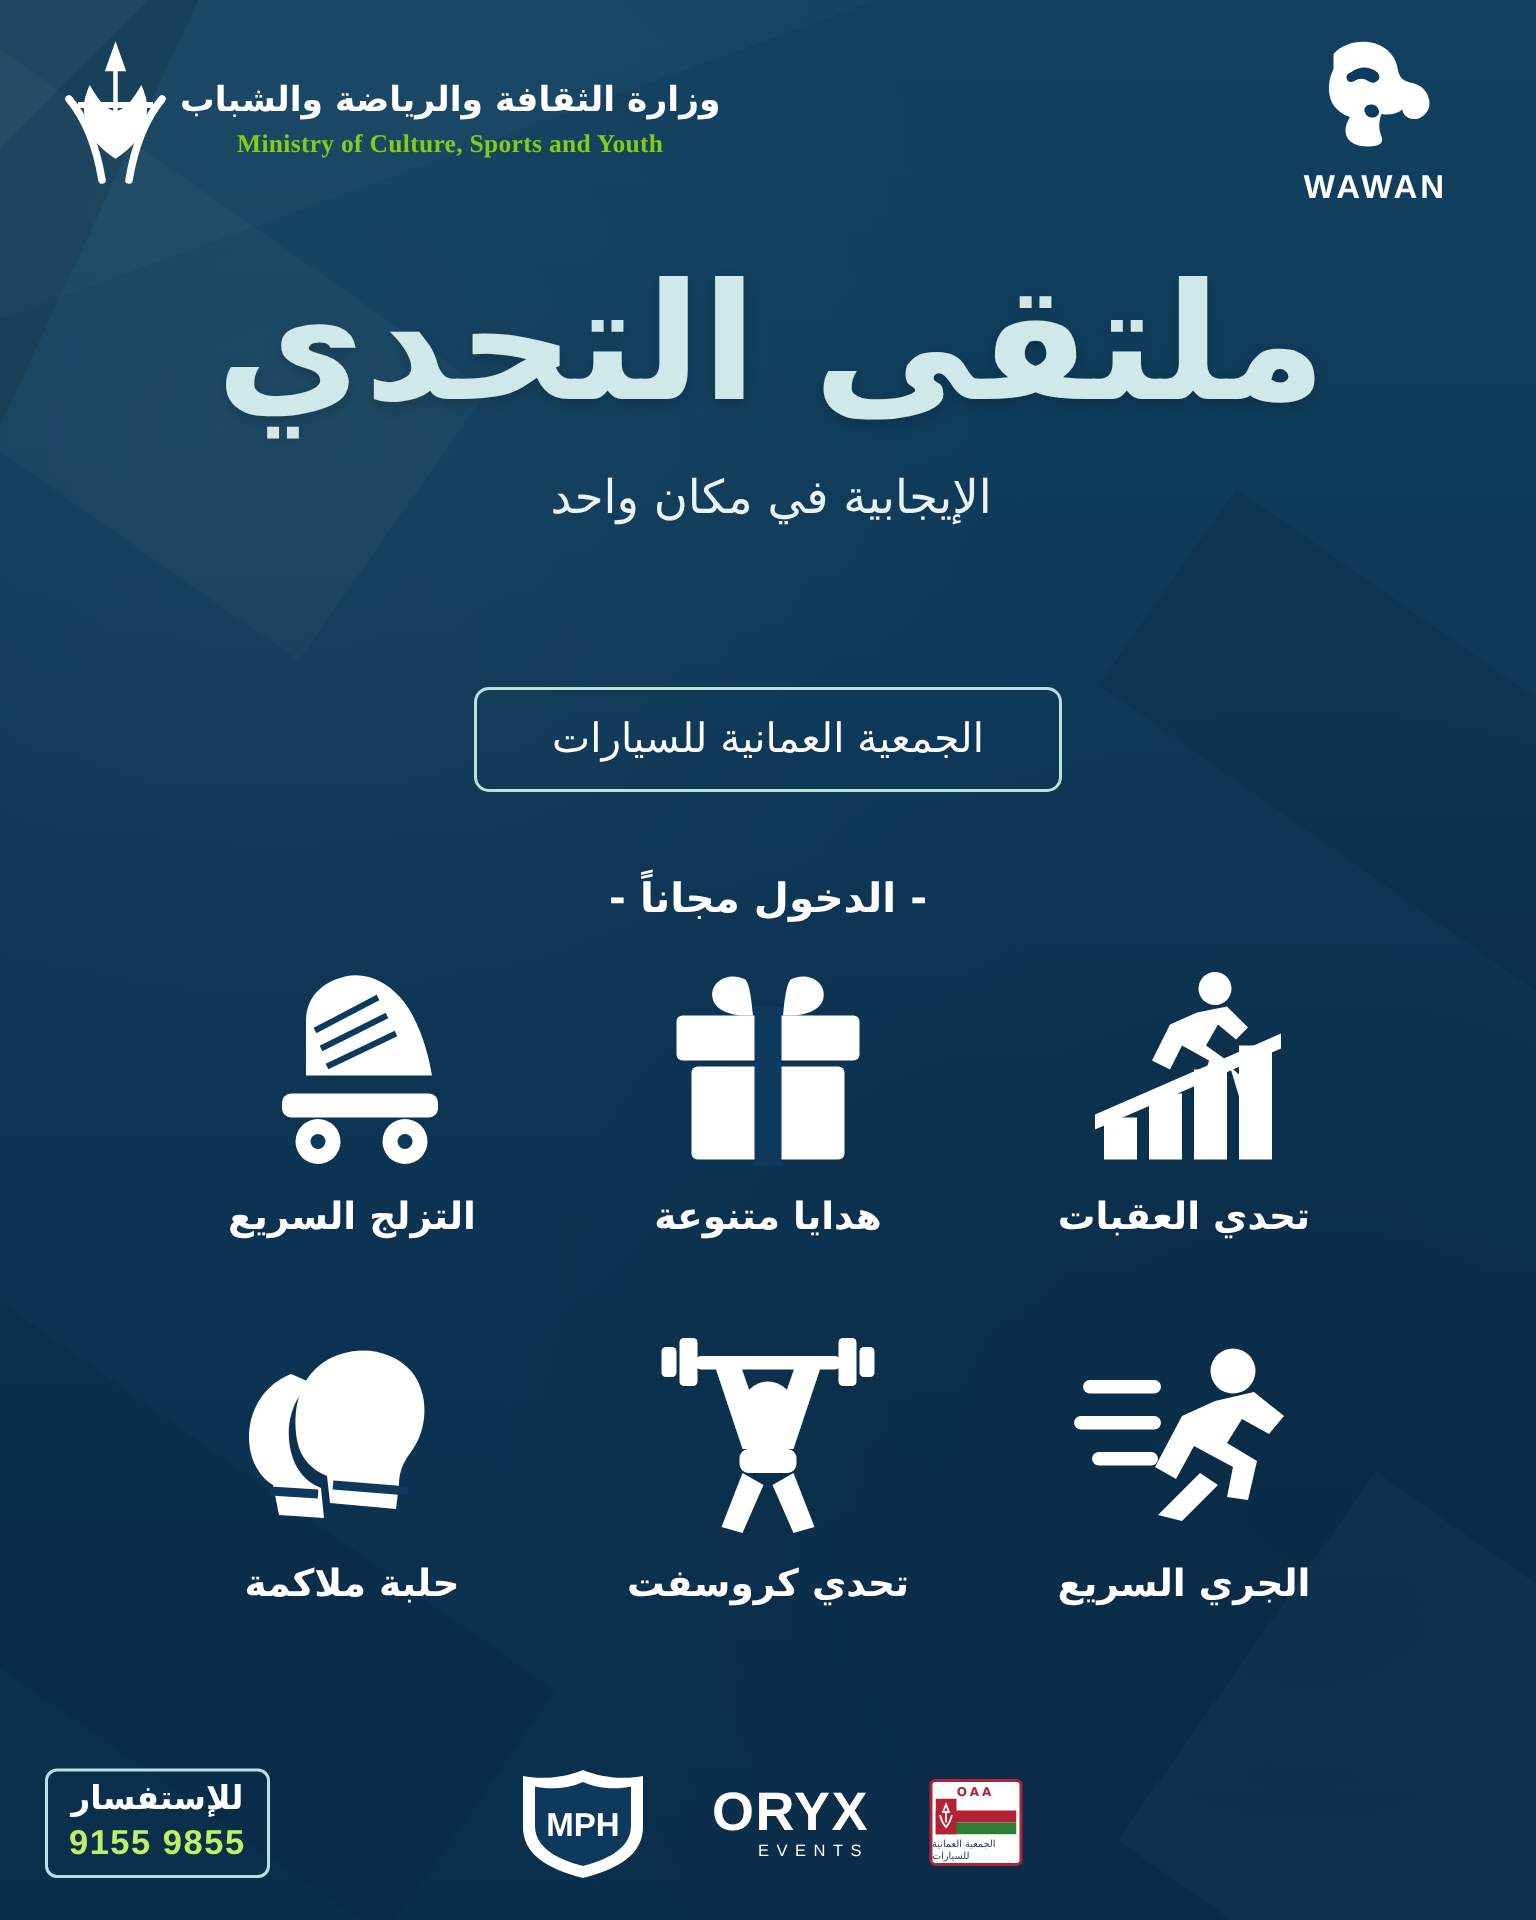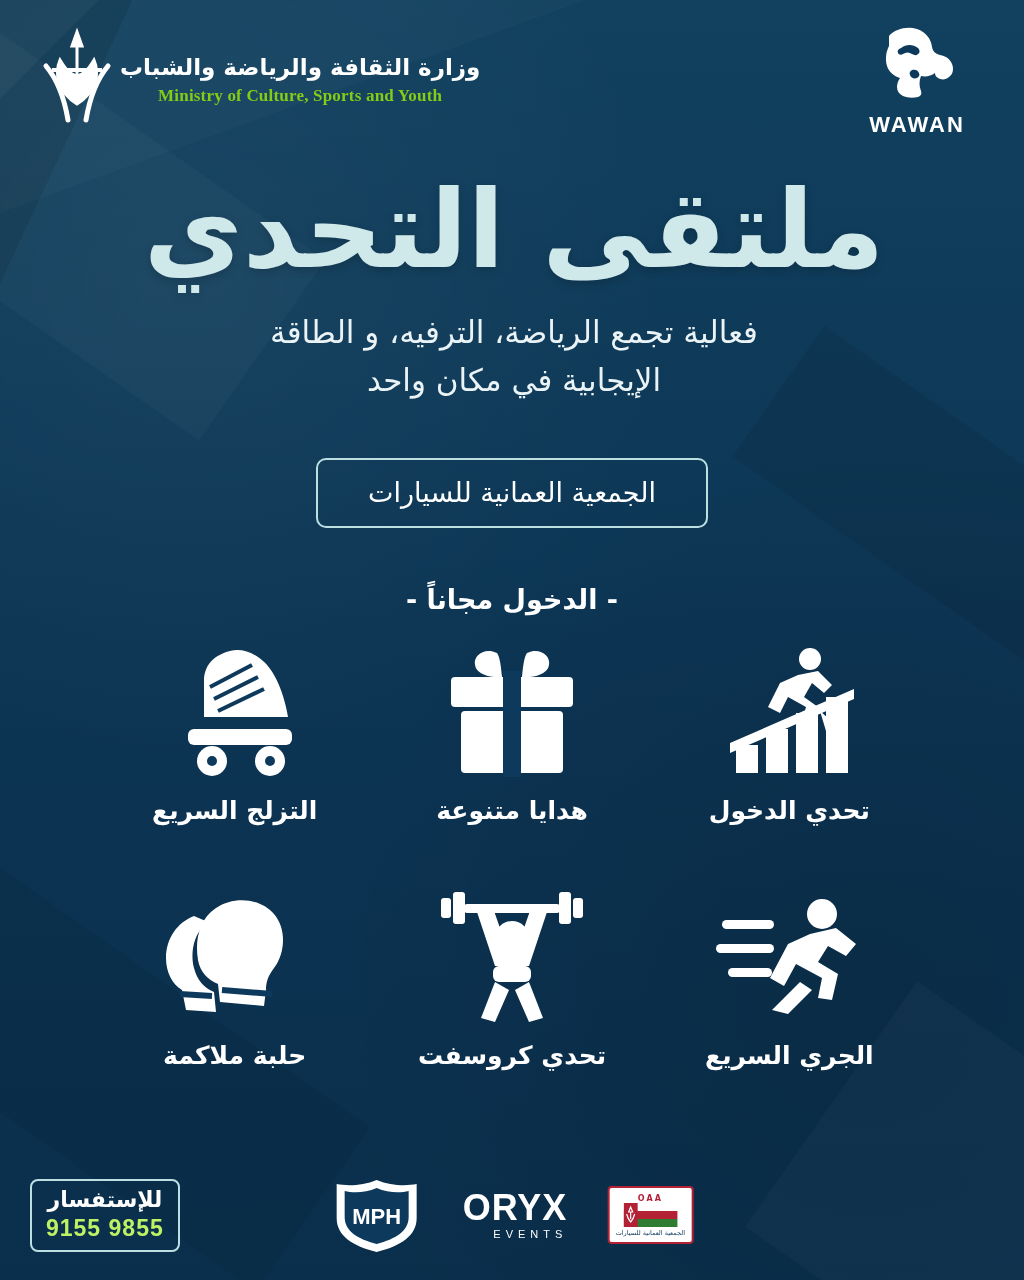--- a/index.html
+++ b/index.html
@@ -128,21 +128,21 @@
   }
   .oryx-text {
     font-family: "Liberation Sans", sans-serif; font-weight: bold; font-size: 36px;
     color: #ffffff; letter-spacing: 1px; line-height: 1;
   }
   .oryx-sub {
     font-family: "Liberation Sans", sans-serif; font-size: 11px; color: #ffffff;
     letter-spacing: 5px; text-align: right; margin-top: 2px;
   }
   .oaa-box {
-    width: 86px; height: 58px; background: #ffffff; border-radius: 4px;
+    width: 62px; height: 58px; background: #ffffff; border-radius: 4px;
     display: flex; flex-direction: column; align-items: center; justify-content: center;
     border: 2px solid #b22234;
   }
   .oaa-top { font-size: 8px; color: #b22234; font-weight: bold; letter-spacing: 2px; }
   .oaa-cap { font-size: 6.5px; color: #0d3a5c; margin-top: 2px; }
 </style>
 </head>
 <body>
 
 <div class="bg-texture"></div>
@@ -182,21 +182,20 @@
             <path d="M18 44 L68 44" stroke-width="4"></path>
           </g>
         </svg>
       </span>
     </div>
   </div>
 
   <div class="title-block">
     <h1 class="main-title">ملتقى التحدي</h1>
     <div class="subtitle">
-      <div>فعالية تجمع الرياضة، الترفيه، و الطاقة</div>
       <div>الإيجابية في مكان واحد</div>
     </div>
   </div>
 
   <div class="date-box">
     <div class="date-line2">الجمعية العمانية للسيارات</div>
   </div>
 
   <div class="free-entry">- الدخول مجاناً -</div>
 
@@ -208,21 +207,21 @@
           <circle cx="96" cy="18" r="11"></circle>
           <path d="M84 34 L104 30 L118 44 L110 52 L98 42 L90 56 L104 66 L100 82 L88 80 L92 66 L74 56 L66 72 L54 66 L66 42 Z"></path>
           <path d="M106 70 L124 86 L112 90 Z"></path>
           <rect x="22" y="104" width="22" height="28"></rect>
           <rect x="52" y="88" width="22" height="44"></rect>
           <rect x="82" y="72" width="22" height="60"></rect>
           <rect x="112" y="56" width="22" height="76"></rect>
           <path d="M16 102 L140 48 L140 58 L16 112 Z"></path>
         </svg>
       </span>
-      <div class="cap">تحدي الدخول</div>
+      <div class="cap">تحدي العقبات</div>
     </div>
 
     <div class="cell">
       <span class="glyph">
         <svg width="150" height="140" viewBox="0 0 150 140" fill="#ffffff" aria-hidden="true">
           <path d="M60 12c-12-6-24 2-22 12 1 7 9 11 19 12h8c-1-10-2-20-5-24z"></path>
           <path d="M90 12c12-6 24 2 22 12-1 7-9 11-19 12h-8c1-10 2-20 5-24z"></path>
           <rect x="14" y="36" width="122" height="30" rx="4"></rect>
           <rect x="24" y="70" width="102" height="62" rx="4"></rect>
           <rect x="66" y="30" width="18" height="106" fill="#0d3a5c"></rect>

